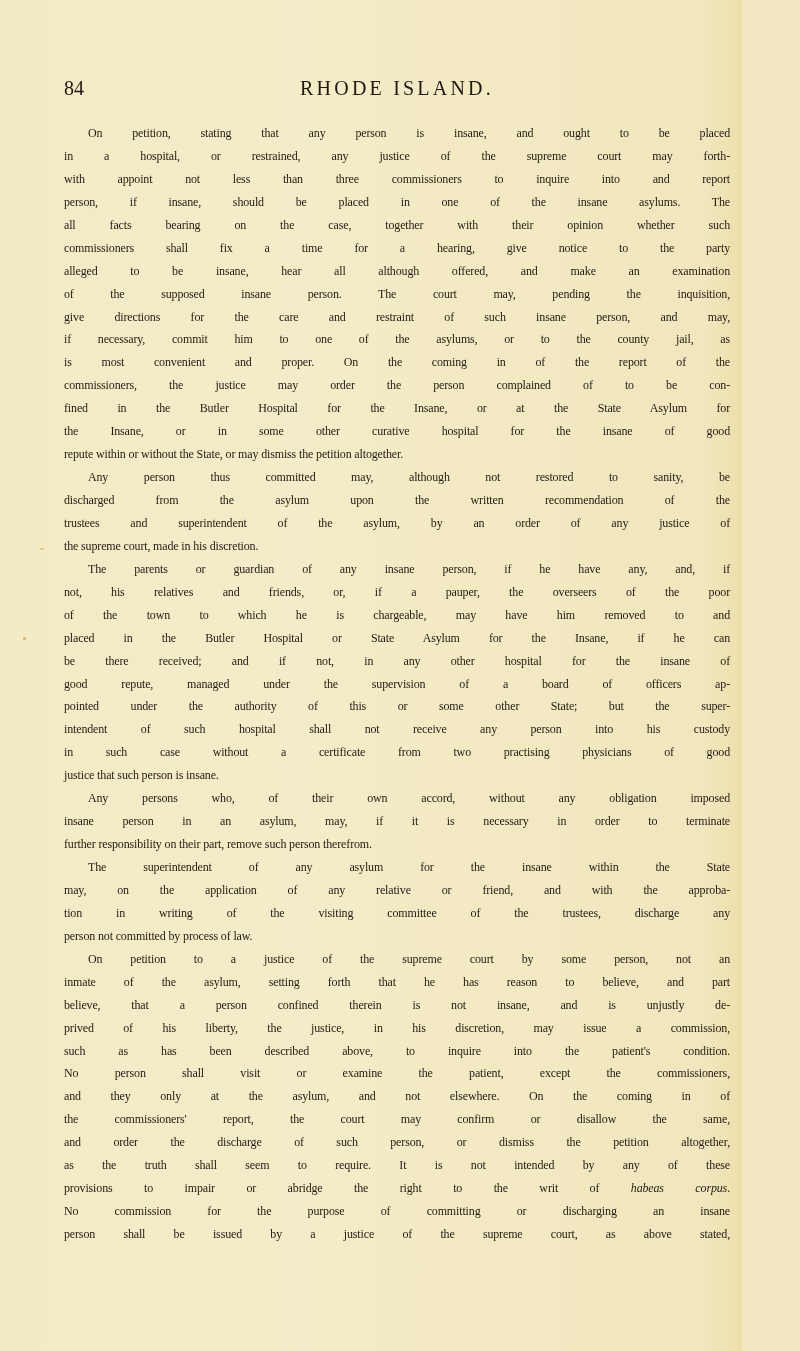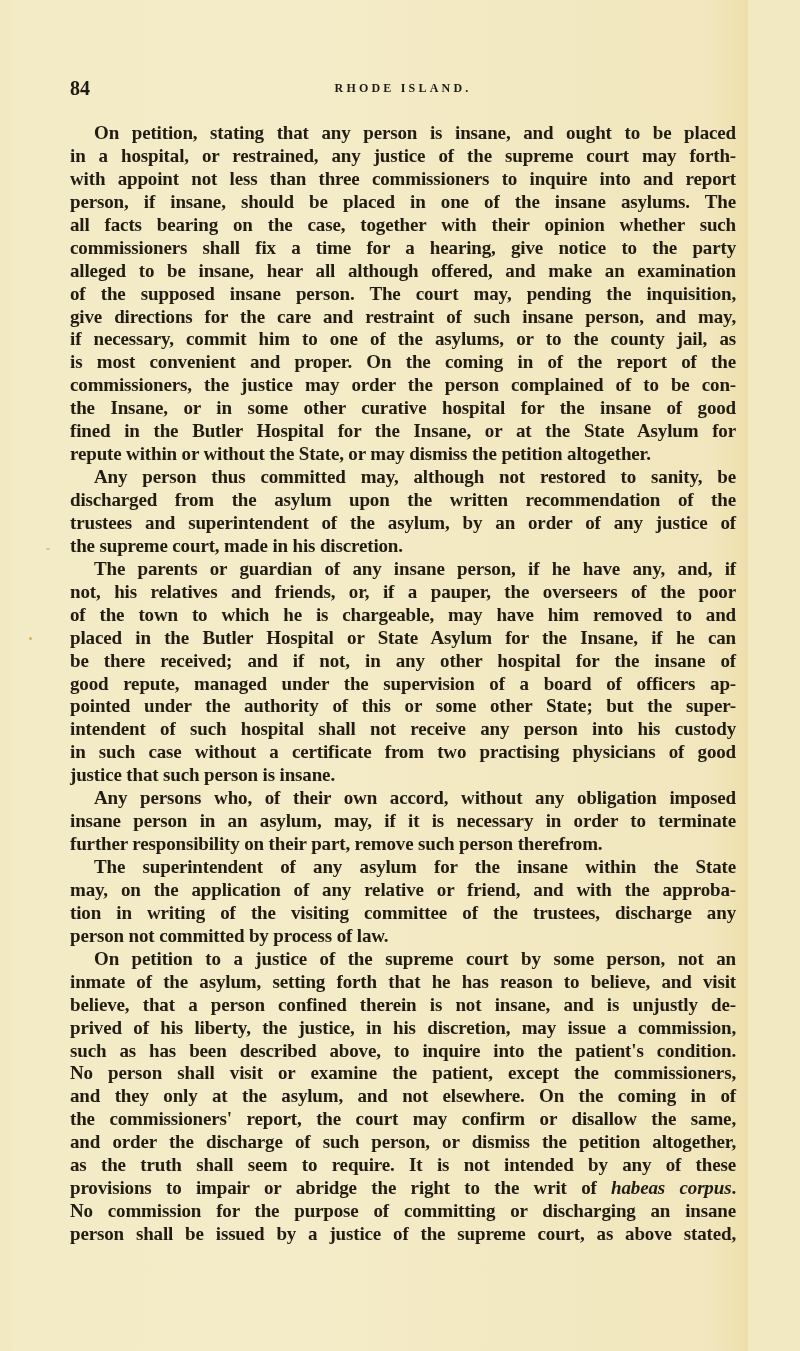--- a/index.html
+++ b/index.html
@@ -8,32 +8,31 @@
     }
     body {
       width: 800px;
       height: 1351px;
       overflow: hidden;
       background: #f2e9c2;
       position: relative;
     }
     .page {
       position: absolute;
-      left: 12px; top: 0;
+      left: 6px; top: 0;
       width: 736px;
       height: 1351px;
       background:
         linear-gradient(to right,
           #f3ebc6 0px,
           #f4ecc8 300px,
           #f1e6bd 700px,
           #ecdca5 750px,
           #e3c97f 780px,
           #d9bb6a 800px);
-      font-weight: bold;
     }
     .header {
       position: absolute;
       top: 76px;
       left: 58px;
       width: 666px;
       height: 24px;
       font-family: "Liberation Serif", serif;
       color: #1f1a12;
     }
@@ -43,31 +42,31 @@
       top: 0;
       font-size: 20px;
       line-height: 24px;
     }
     .running-head {
       position: absolute;
       left: 0;
       right: 0;
       top: 2px;
       text-align: center;
-      font-size: 12px;
+      font-size: 20px;
       letter-spacing: 3.2px;
       line-height: 20px;
     }
     .body-text {
       position: absolute;
       top: 122px;
       left: 58px;
       width: 666px;
       font-family: "Liberation Serif", serif;
-      font-size: 19px;
+      font-size: 12px;
       line-height: 22.95px;
       color: #221c12;
       text-align: justify;
       letter-spacing: -0.15px;
     }
     .line {
       display: block;
       height: 22.95px;
       white-space: nowrap;
       text-align-last: justify;
@@ -109,22 +108,22 @@
       <span class="line">with appoint not less than three commissioners to inquire into and report</span>
       <span class="line">person, if insane, should be placed in one of the insane asylums.  The</span>
       <span class="line">all facts bearing on the case, together with their opinion whether such</span>
       <span class="line">commissioners shall fix a time for a hearing, give notice to the party</span>
       <span class="line">alleged to be insane, hear all although offered, and make an examination</span>
       <span class="line">of the supposed insane person.  The court may, pending the inquisition,</span>
       <span class="line">give directions for the care and restraint of such insane person, and may,</span>
       <span class="line">if necessary, commit him to one of the asylums, or to the county jail, as</span>
       <span class="line">is most convenient and proper.  On the coming in of the report of the</span>
       <span class="line">commissioners, the justice may order the person complained of to be con-</span>
+      <span class="line">fined in the Butler Hospital for the Insane, or at the State Asylum for</span>
       <span class="line">the Insane, or in some other curative hospital for the insane of good</span>
-      <span class="line">fined in the Butler Hospital for the Insane, or at the State Asylum for</span>
       <span class="line last">repute within or without the State, or may dismiss the petition altogether.</span>
       <span class="line indent">Any person thus committed may, although not restored to sanity, be</span>
       <span class="line">discharged from the asylum upon the written recommendation of the</span>
       <span class="line">trustees and superintendent of the asylum, by an order of any justice of</span>
       <span class="line last">the supreme court, made in his discretion.</span>
       <span class="line indent">The parents or guardian of any insane person, if he have any, and, if</span>
       <span class="line">not, his relatives and friends, or, if a pauper, the overseers of the poor</span>
       <span class="line">of the town to which he is chargeable, may have him removed to and</span>
       <span class="line">placed in the Butler Hospital or State Asylum for the Insane, if he can</span>
       <span class="line">be there received; and if not, in any other hospital for the insane of</span>
@@ -134,21 +133,21 @@
       <span class="line">in such case without a certificate from two practising physicians of good</span>
       <span class="line last">justice that such person is insane.</span>
       <span class="line indent">Any persons who, of their own accord, without any obligation imposed</span>
       <span class="line">insane person in an asylum, may, if it is necessary in order to terminate</span>
       <span class="line last">further responsibility on their part, remove such person therefrom.</span>
       <span class="line indent">The superintendent of any asylum for the insane within the State</span>
       <span class="line">may, on the application of any relative or friend, and with the approba-</span>
       <span class="line">tion in writing of the visiting committee of the trustees, discharge any</span>
       <span class="line last">person not committed by process of law.</span>
       <span class="line indent">On petition to a justice of the supreme court by some person, not an</span>
-      <span class="line">inmate of the asylum, setting forth that he has reason to believe, and visit</span>
+      <span class="line">inmate of the asylum, setting forth that he has reason to believe, and part</span>
       <span class="line">believe, that a person confined therein is not insane, and is unjustly de-</span>
       <span class="line">prived of his liberty, the justice, in his discretion, may issue a commission,</span>
       <span class="line">such as has been described above, to inquire into the patient's condition.</span>
       <span class="line">No person shall visit or examine the patient, except the commissioners,</span>
       <span class="line">and they only at the asylum, and not elsewhere.  On the coming in of</span>
       <span class="line">the commissioners' report, the court may confirm or disallow the same,</span>
       <span class="line">and order the discharge of such person, or dismiss the petition altogether,</span>
       <span class="line">as the truth shall seem to require.  It is not intended by any of these</span>
       <span class="line"><span>provisions to impair or abridge the right to the writ of </span><span class="italic">habeas corpus</span><span>.</span></span>
       <span class="line">No commission for the purpose of committing or discharging an insane</span>

